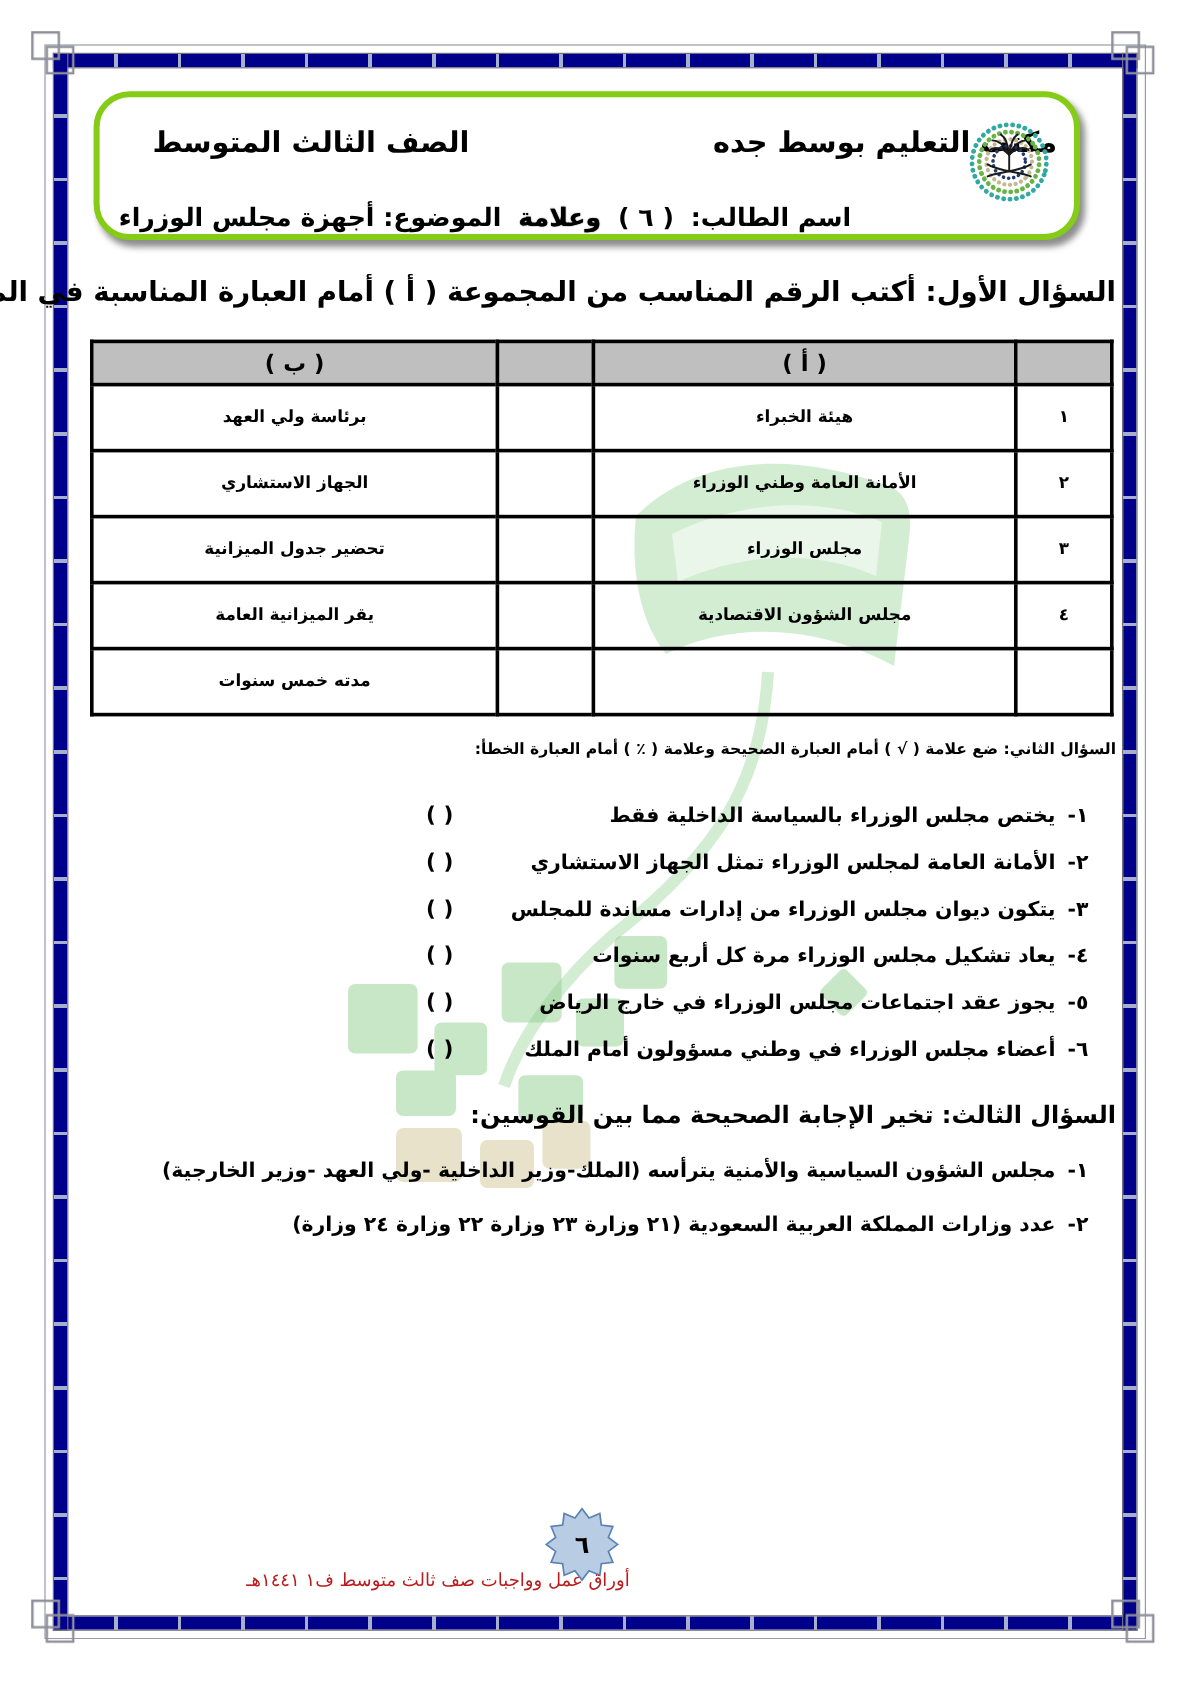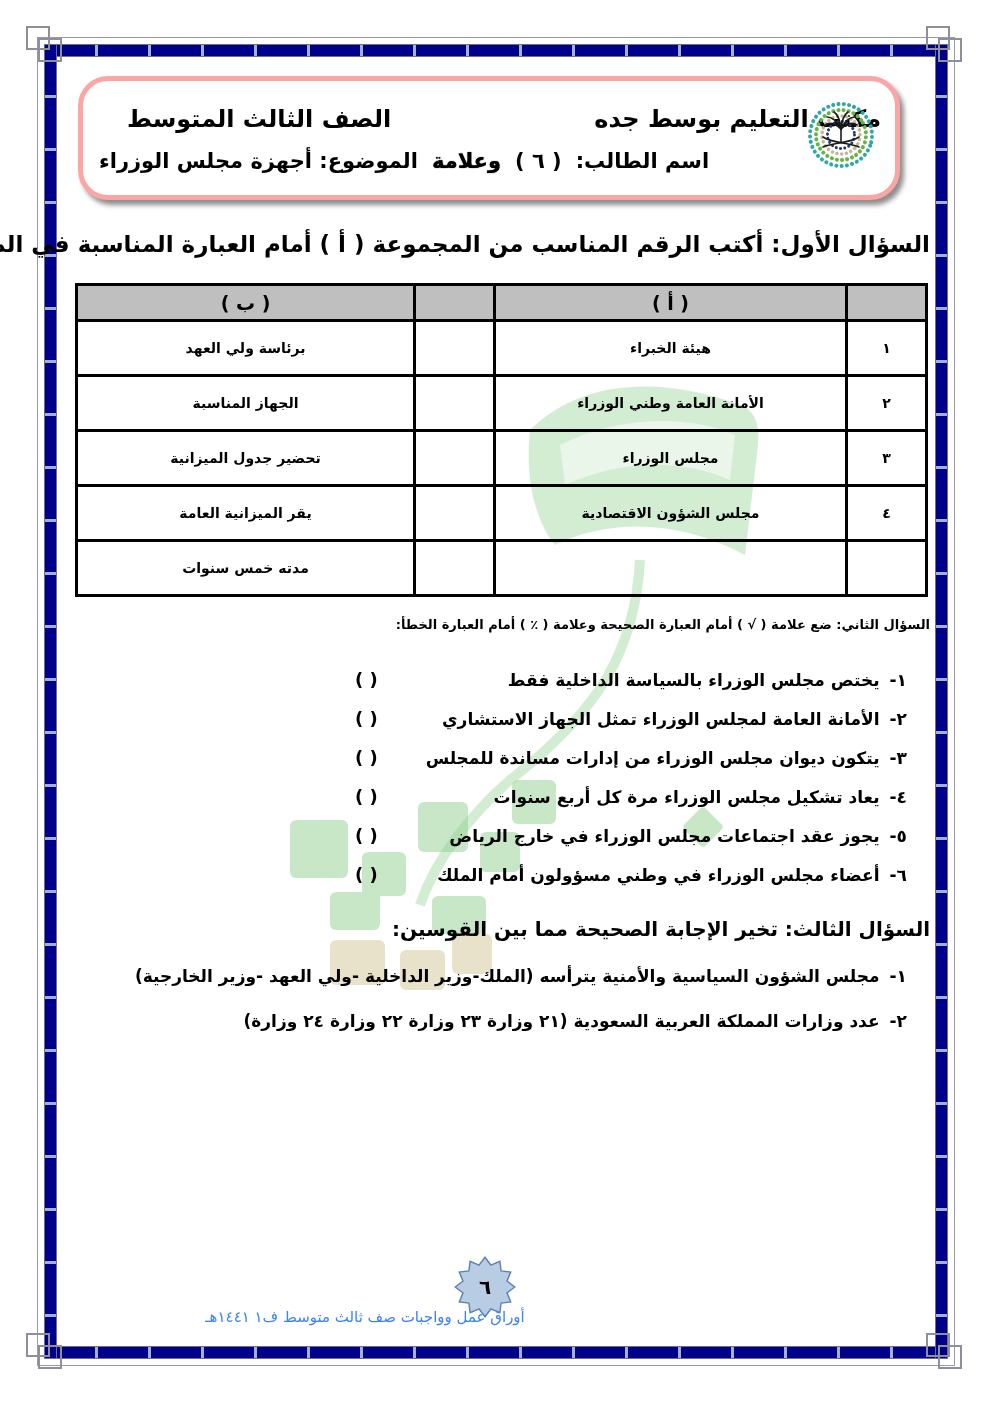--- a/index.html
+++ b/index.html
@@ -26,27 +26,27 @@
   .corner.tr{right:26px;top:26px}
   .corner.bl{left:26px;bottom:30px}
   .corner.br{right:26px;bottom:30px}
 
   
   .watermark{position:absolute;left:180px;top:350px;z-index:0;pointer-events:none}
 
   
   .header-box{
     position:absolute;left:78px;top:76px;width:822px;height:124px;box-sizing:border-box;
-    background:#fff;border:5px solid #fca5a5;border-radius:30px;
+    background:#fff;border:5px solid #84cc16;border-radius:30px;
     box-shadow:4px 5px 5px rgba(0,0,0,.45);z-index:4;padding:8px 14px 6px 16px;
   }
   .hdr-row1{display:flex;direction:ltr;align-items:center;height:60px}
   .grade{font-size:24px;font-weight:bold;margin-left:28px;white-space:nowrap}
   .office{margin-left:auto;font-size:24px;font-weight:bold;white-space:nowrap;direction:rtl}
-  .hdr-row2{display:flex;direction:ltr;align-items:flex-start;gap:14px;height:44px;
+  .hdr-row2{display:flex;direction:ltr;align-items:flex-end;gap:14px;height:44px;
     font-size:21px;font-weight:bold;white-space:nowrap}
   .hdr-row2 .seg{direction:rtl}
   .training{text-shadow:0 0 1px #000}
   .logo-wrap{position:absolute;right:4px;top:4px;width:100px;height:100px}
 
   
   .q-title{position:absolute;right:62px;direction:rtl;font-weight:bold;
     white-space:nowrap;z-index:4}
   #q1-title{top:231px;font-size:23px}
   #q2-title{top:617px;font-size:13px}
@@ -73,21 +73,21 @@
     font-weight:bold;font-size:17px;white-space:nowrap;z-index:4}
   #mc-1{top:966px}
   #mc-2{top:1011px}
 
   
   .badge{position:absolute;left:450px;top:1252px;width:70px;height:70px;z-index:4}
   .badge svg{position:absolute;inset:0}
   .badge-num{position:absolute;inset:0;display:flex;align-items:center;justify-content:center;
     font-size:20px;font-weight:bold}
   .footer-note{position:absolute;left:133px;top:1308px;width:464px;z-index:4;
-    text-align:center;direction:rtl;font-size:15px;color:#3b82f6}
+    text-align:center;direction:rtl;font-size:15px;color:#b91c1c}
 </style>
 </head>
 <body>
 
 <svg class="watermark" width="620" height="680" viewBox="0 0 620 680">
   <path d="M350 80 C400 30 480 25 560 55 C575 60 580 75 578 95 L565 205 C500 170 430 168 375 195 C355 170 345 130 350 80 Z" fill="#a8dba8" opacity="0.5"></path>
   <path d="M380 95 C440 65 510 65 555 85 L550 130 C500 108 440 110 385 135 Z" fill="#eef7ee" opacity="0.85"></path>
   <path d="M460 210 C455 300 420 360 330 430 C290 465 255 510 240 555" stroke="#a8dba8" stroke-width="10" fill="none" opacity="0.5"></path>
   <g fill="#8fcf8f" opacity="0.5">
     <rect x="110" y="470" width="58" height="58" rx="6"></rect>
@@ -183,21 +183,21 @@
     <tr>
       <td>١</td>
       <td>هيئة الخبراء</td>
       <td></td>
       <td>برئاسة ولي العهد</td>
     </tr>
     <tr>
       <td>٢</td>
       <td>الأمانة العامة وطني الوزراء</td>
       <td></td>
-      <td>الجهاز المناسبة</td>
+      <td>الجهاز الاستشاري</td>
     </tr>
     <tr>
       <td>٣</td>
       <td>مجلس الوزراء</td>
       <td></td>
       <td>تحضير جدول الميزانية</td>
     </tr>
     <tr>
       <td>٤</td>
       <td>مجلس الشؤون الاقتصادية</td>

